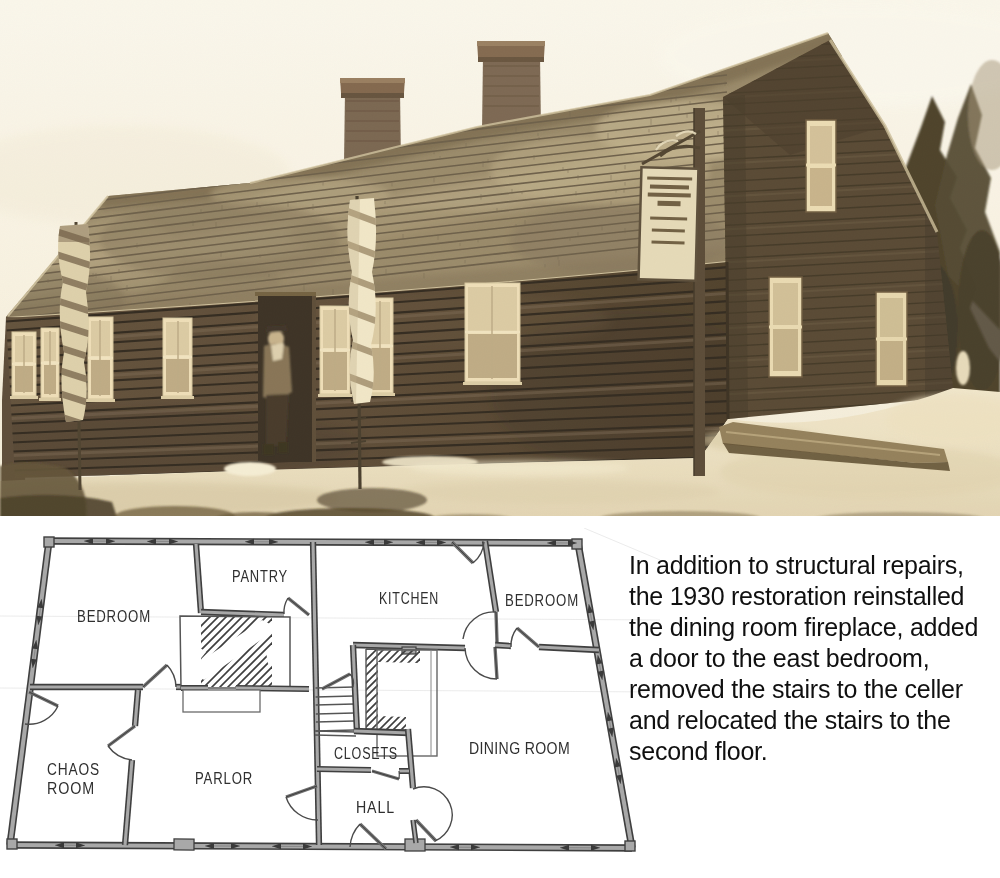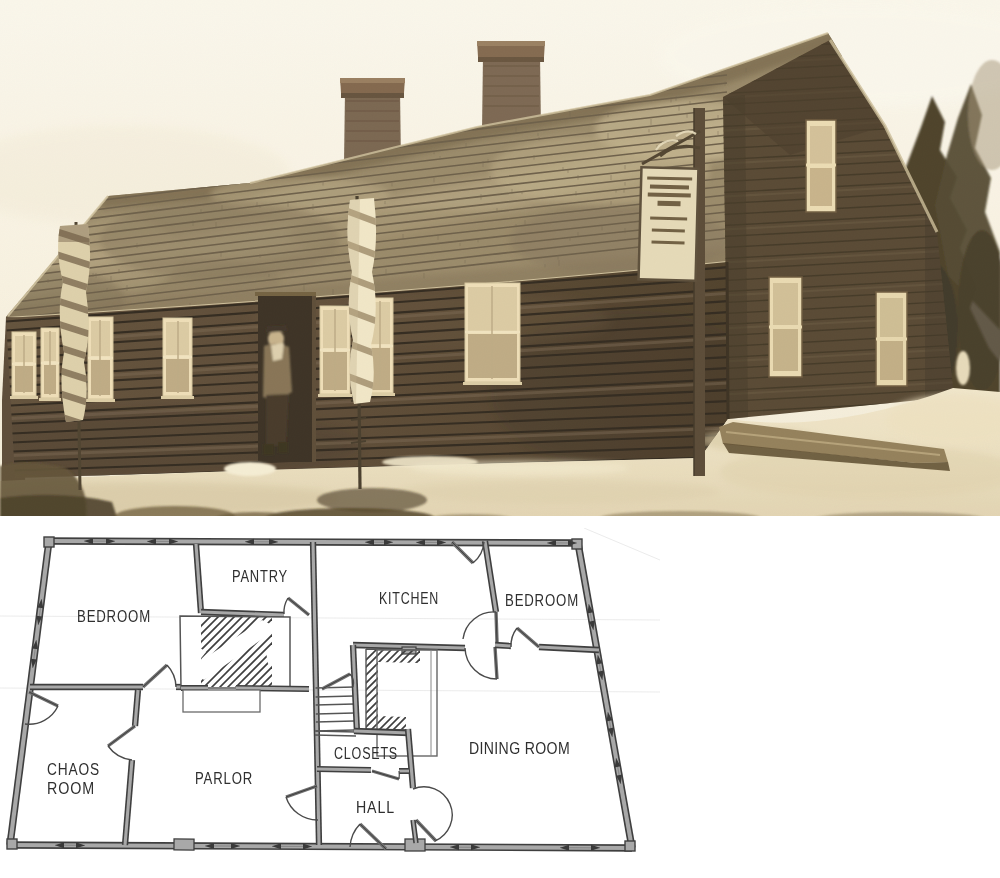--- a/index.html
+++ b/index.html
@@ -841,13 +841,14 @@
 
 <text x="195" y="784" font-family="Liberation Sans, sans-serif" font-size="16" fill="#2f2f2f" letter-spacing="1.0" textLength="58" lengthAdjust="spacingAndGlyphs">PARLOR</text>
 
 <text x="334" y="759" font-family="Liberation Sans, sans-serif" font-size="16" fill="#2f2f2f" letter-spacing="1.0" textLength="64" lengthAdjust="spacingAndGlyphs">CLOSETS</text>
 
 <text x="356" y="813" font-family="Liberation Sans, sans-serif" font-size="16" fill="#2f2f2f" letter-spacing="1.0" textLength="39" lengthAdjust="spacingAndGlyphs">HALL</text>
 
 <text x="469" y="754" font-family="Liberation Sans, sans-serif" font-size="16" fill="#2f2f2f" letter-spacing="0.4" textLength="101" lengthAdjust="spacingAndGlyphs">DINING&nbsp;ROOM</text>
 </svg>
 
+<div id="caption">In addition to structural repairs,<br>the 1930 restoration reinstalled<br>the dining room fireplace, added<br>a door to the east bedroom,<br>removed the stairs to the celler<br>and relocated the stairs to the<br>second floor.</div>
 </div>
 
 </body></html>

